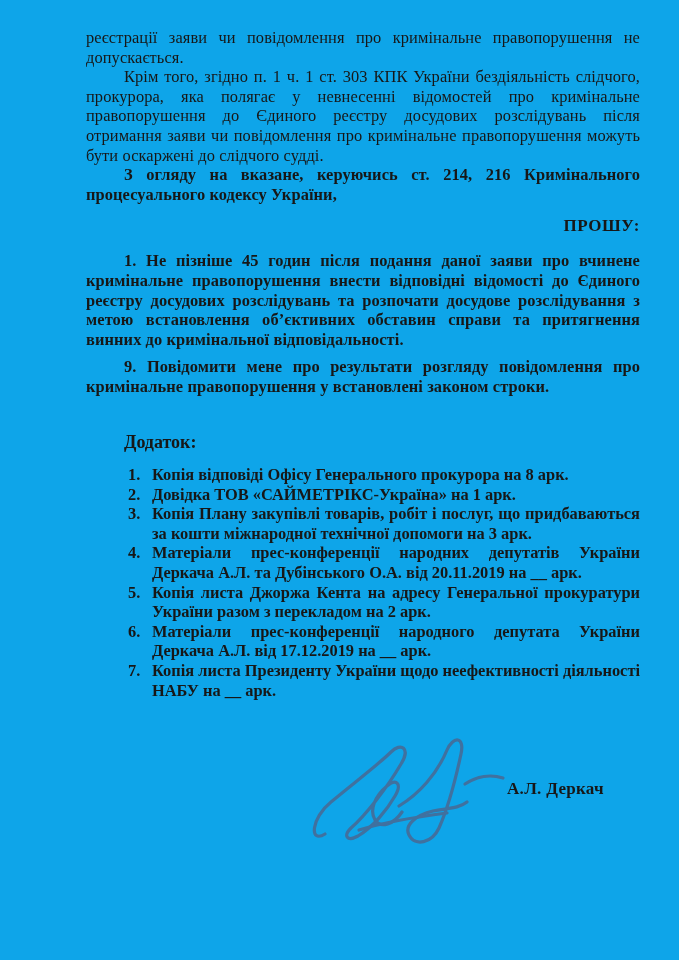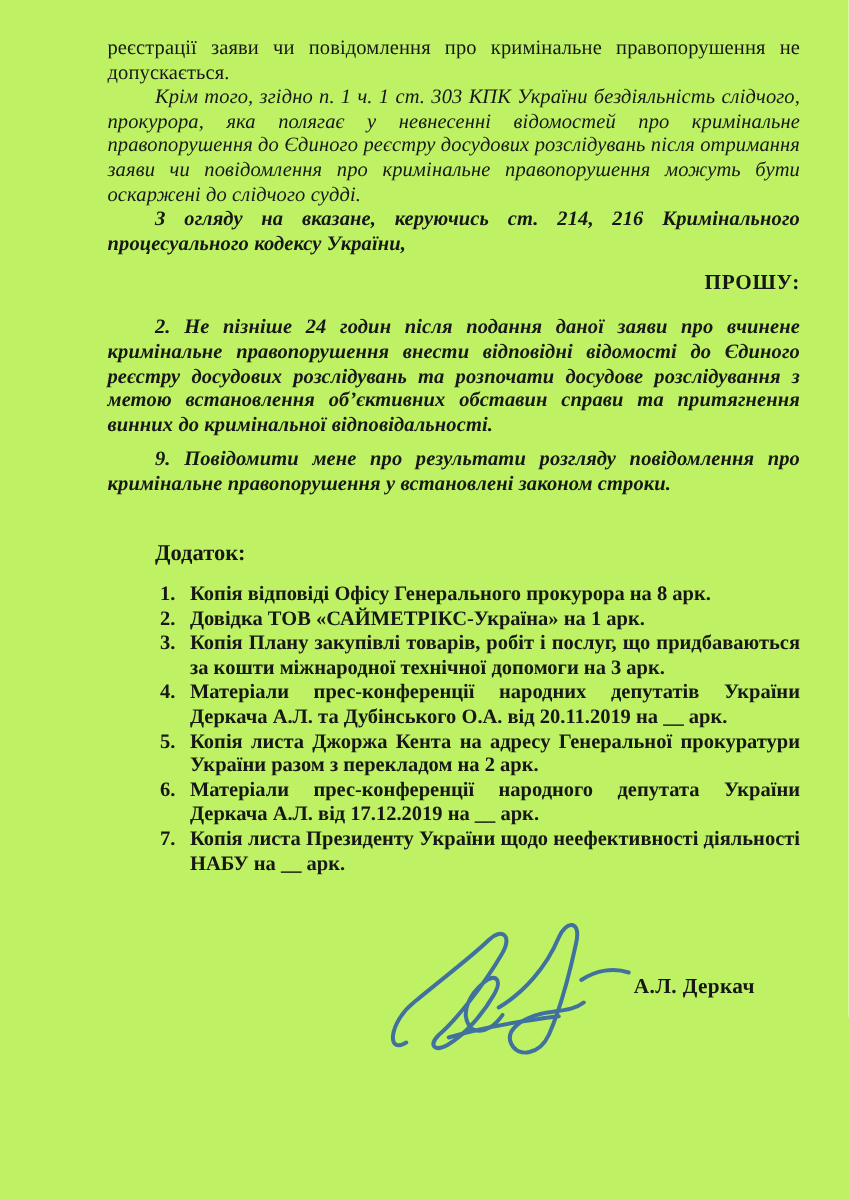--- a/index.html
+++ b/index.html
@@ -4,39 +4,39 @@
 <style>
   html, body {
     margin: 0;
     padding: 0;
     background: #ffffff;
   }
   .page {
     position: relative;
     width: 679px;
     height: 960px;
-    background: #bef264;
+    background: #0ea5e9;
     overflow: hidden;
     font-family: "Liberation Serif", "DejaVu Serif", serif;
     color: #171717;
   }
   .content {
     position: absolute;
     left: 86px;
     top: 28px;
     width: 554px;
   }
   .par {
     margin: 0;
     font-size: 16.4px;
     line-height: 19.6px;
     text-align: justify;
     letter-spacing: 0.1px;
   }
-  .indent { text-indent: 38px; font-style: italic; }
+  .indent { text-indent: 38px; }
   .bold { font-weight: bold; }
   .heading {
     margin: 12px 0 15px 0;
     font-size: 17px;
     line-height: 20px;
     font-weight: bold;
     text-align: right;
     letter-spacing: 0.6px;
   }
   .request { margin-bottom: 8px; }
@@ -93,21 +93,21 @@
 
 <div class="page">
   <div class="content">
 
     <p class="par">реєстрації заяви чи повідомлення про кримінальне правопорушення не допускається.</p>
     <p class="par indent">Крім того, згідно п. 1 ч. 1 ст. 303 КПК України бездіяльність слідчого, прокурора, яка полягає у невнесенні відомостей про кримінальне правопорушення до Єдиного реєстру досудових розслідувань після отримання заяви чи повідомлення про кримінальне правопорушення можуть бути оскаржені до слідчого судді.</p>
     <p class="par indent bold">З огляду на вказане, керуючись ст. 214, 216 Кримінального процесуального кодексу України,</p>
 
     <p class="heading">ПРОШУ:</p>
 
-    <p class="par indent bold request">2. Не пізніше 24 годин після подання даної заяви про вчинене кримінальне правопорушення внести відповідні відомості до Єдиного реєстру досудових розслідувань та розпочати досудове розслідування з метою встановлення об’єктивних обставин справи та притягнення винних до кримінальної відповідальності.</p>
+    <p class="par indent bold request">1. Не пізніше 45 годин після подання даної заяви про вчинене кримінальне правопорушення внести відповідні відомості до Єдиного реєстру досудових розслідувань та розпочати досудове розслідування з метою встановлення об’єктивних обставин справи та притягнення винних до кримінальної відповідальності.</p>
     <p class="par indent bold request">9. Повідомити мене про результати розгляду повідомлення про кримінальне правопорушення у встановлені законом строки.</p>
 
     <p class="attach-title">Додаток:</p>
 
     <div class="attach-list">
       <div class="attach-item">
         <span class="attach-num">1.</span>
         <span class="attach-text">Копія відповіді Офісу Генерального прокурора на 8 арк.</span>
       </div>
       <div class="attach-item">

